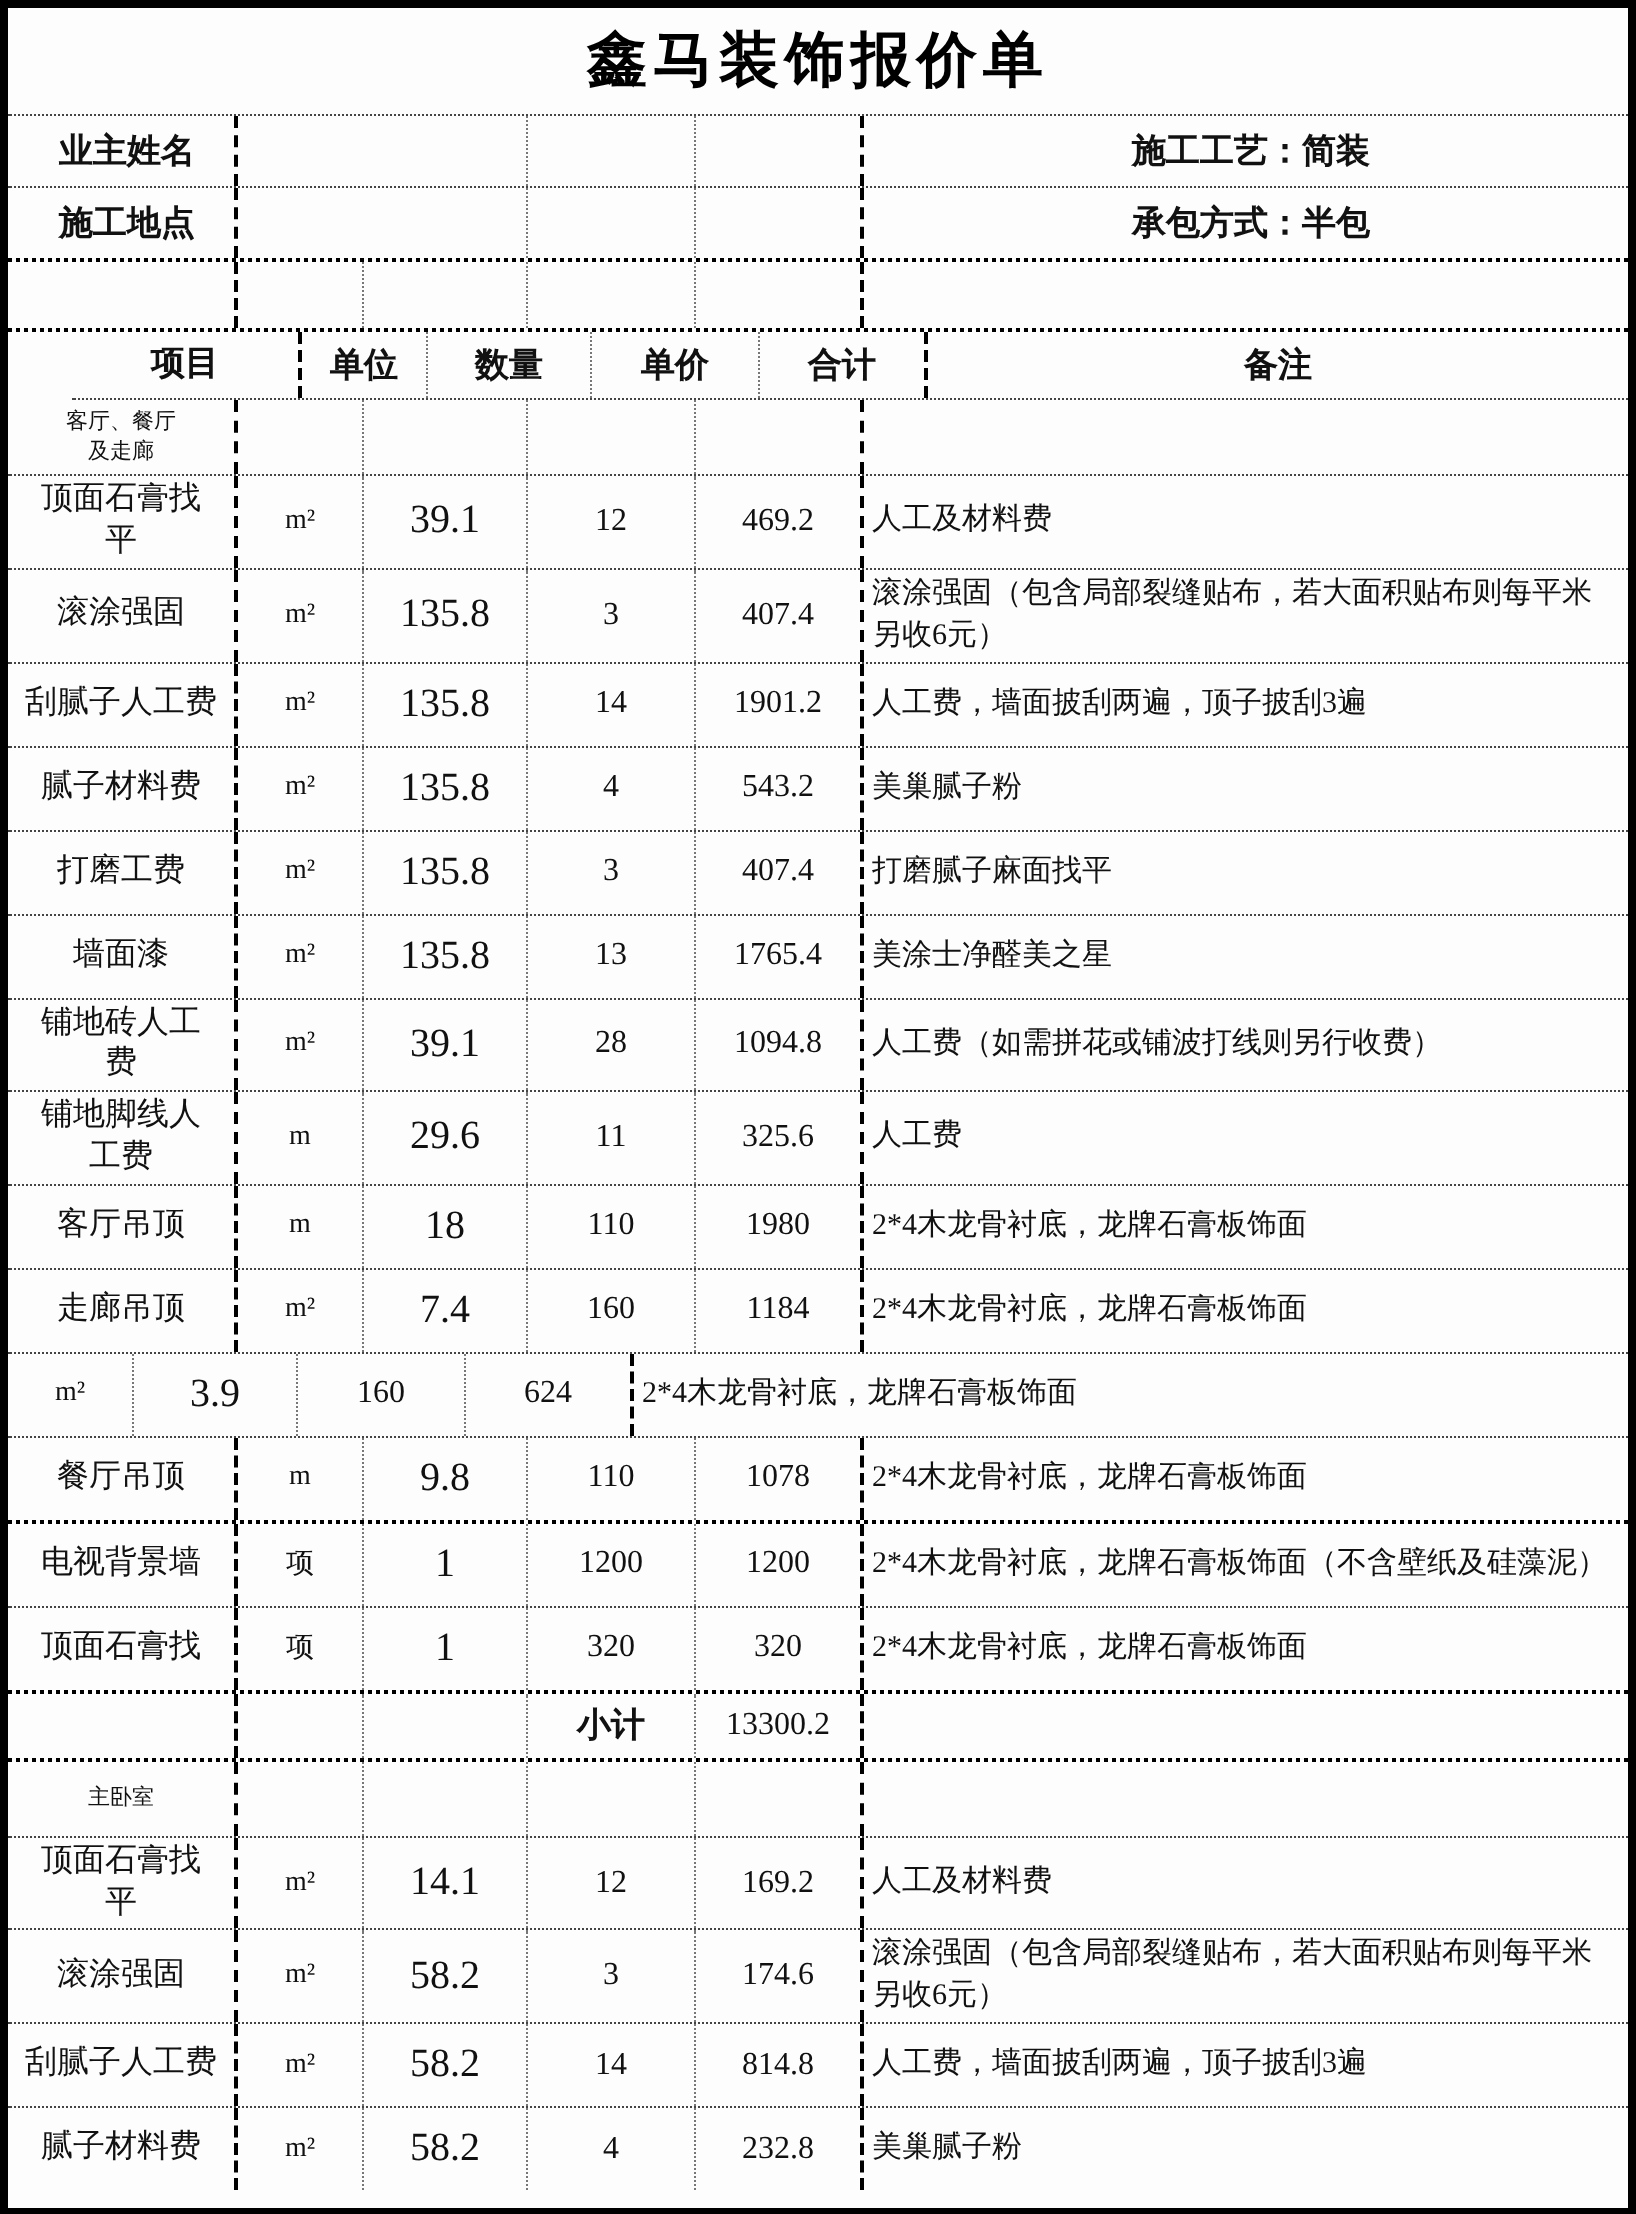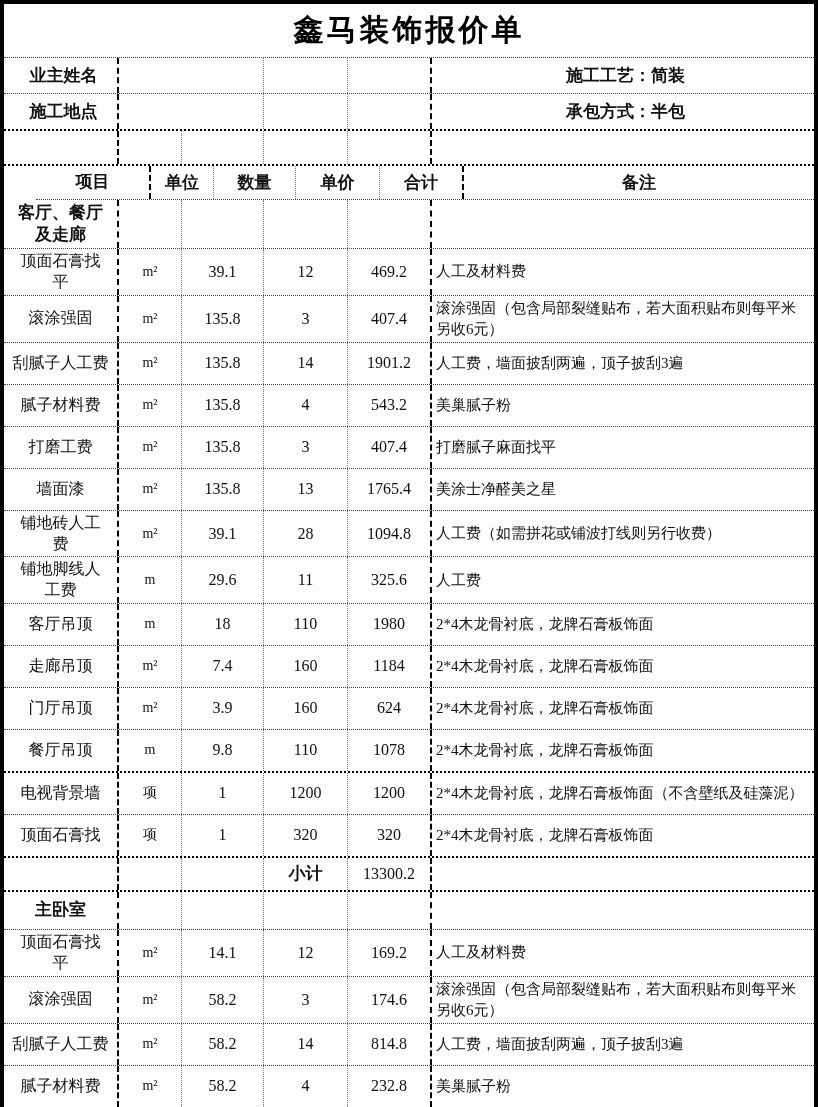--- a/index.html
+++ b/index.html
@@ -33,31 +33,31 @@
   .info-blank-wide{width:145px;border-right:1px dotted #777;box-sizing:border-box;}
   .info-blank{width:84px;border-right:1px dotted #777;box-sizing:border-box;}
   .info-blank.last{border-right:2px dashed #000;}
   .info-remark{flex:1;font-weight:bold;font-size:17px;display:flex;align-items:center;padding-left:5px;box-sizing:border-box;}
   
   .spacer-row{display:flex;height:33px;border-bottom:2px dotted #000;}
   
   .cell{box-sizing:border-box;display:flex;align-items:center;justify-content:center;text-align:center;}
   .c-item{width:115px;border-right:2px dashed #000;font-size:16px;line-height:1.3;white-space:pre-line;padding:2px 1px;}
   .c-unit{width:63px;border-right:1px dotted #777;font-size:14px;}
-  .c-qty{width:82px;border-right:1px dotted #777;font-size:16px;}
+  .c-qty{width:82px;border-right:1px dotted #777;font-size:20px;}
   .c-price{width:84px;border-right:1px dotted #777;font-size:16px;}
   .c-total{width:84px;border-right:2px dashed #000;font-size:16px;}
   .c-remark{flex:1;justify-content:flex-start;text-align:left;font-size:15px;line-height:1.4;padding:2px 4px;}
   
   .cols-row{display:flex;height:33px;border-bottom:1px dotted #444;margin-left:32px;}
   .cols-row .cell{font-weight:bold;font-size:17px;}
   
   .row{display:flex;min-height:41px;border-bottom:1px dotted #444;}
   .row.section{min-height:37px;}
-  .row.section .c-item{font-weight:bold;font-size:17px;}
+  .row.section .c-item{font-weight:normal;font-size:11px;}
   .row.subtotal{min-height:32px;}
   .row.subtotal .c-price{font-weight:bold;font-size:17px;}
   .tbody .row:nth-child(13){border-bottom:2px dotted #000;}
   .tbody .row:nth-child(15){border-bottom:2px dotted #000;}
   .tbody .row:nth-child(16){border-bottom:2px dotted #000;}
   .tbody .row:last-child{border-bottom:none;}
 </style>
 </head>
 <body>
 
@@ -188,21 +188,20 @@
   </div>
       <div class="row item">
     <div class="cell c-item">走廊吊顶</div>
     <div class="cell c-unit">m²</div>
     <div class="cell c-qty">7.4</div>
     <div class="cell c-price">160</div>
     <div class="cell c-total">1184</div>
     <div class="cell c-remark">2*4木龙骨衬底，龙牌石膏板饰面</div>
   </div>
       <div class="row item">
-    <div class="cell c-item">门厅吊顶</div>
     <div class="cell c-unit">m²</div>
     <div class="cell c-qty">3.9</div>
     <div class="cell c-price">160</div>
     <div class="cell c-total">624</div>
     <div class="cell c-remark">2*4木龙骨衬底，龙牌石膏板饰面</div>
   </div>
       <div class="row item">
     <div class="cell c-item">餐厅吊顶</div>
     <div class="cell c-unit">m</div>
     <div class="cell c-qty">9.8</div>

